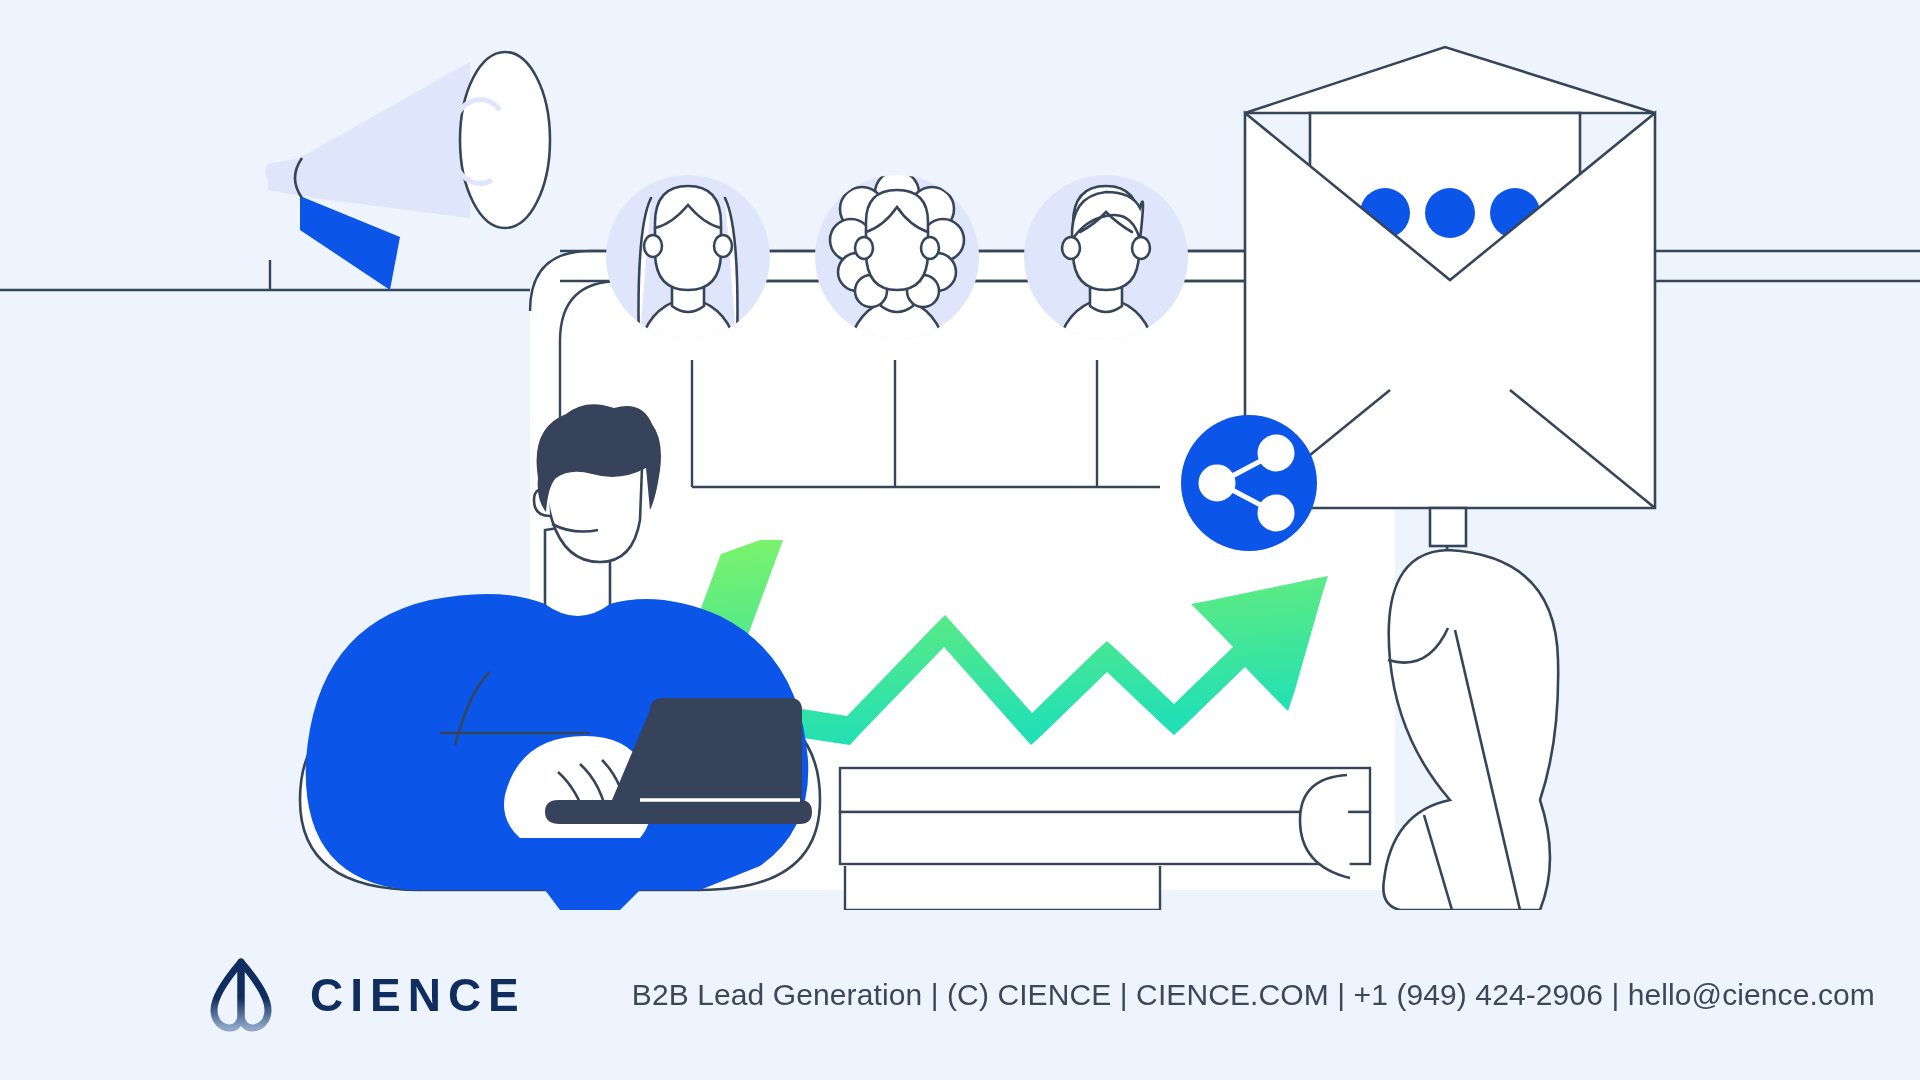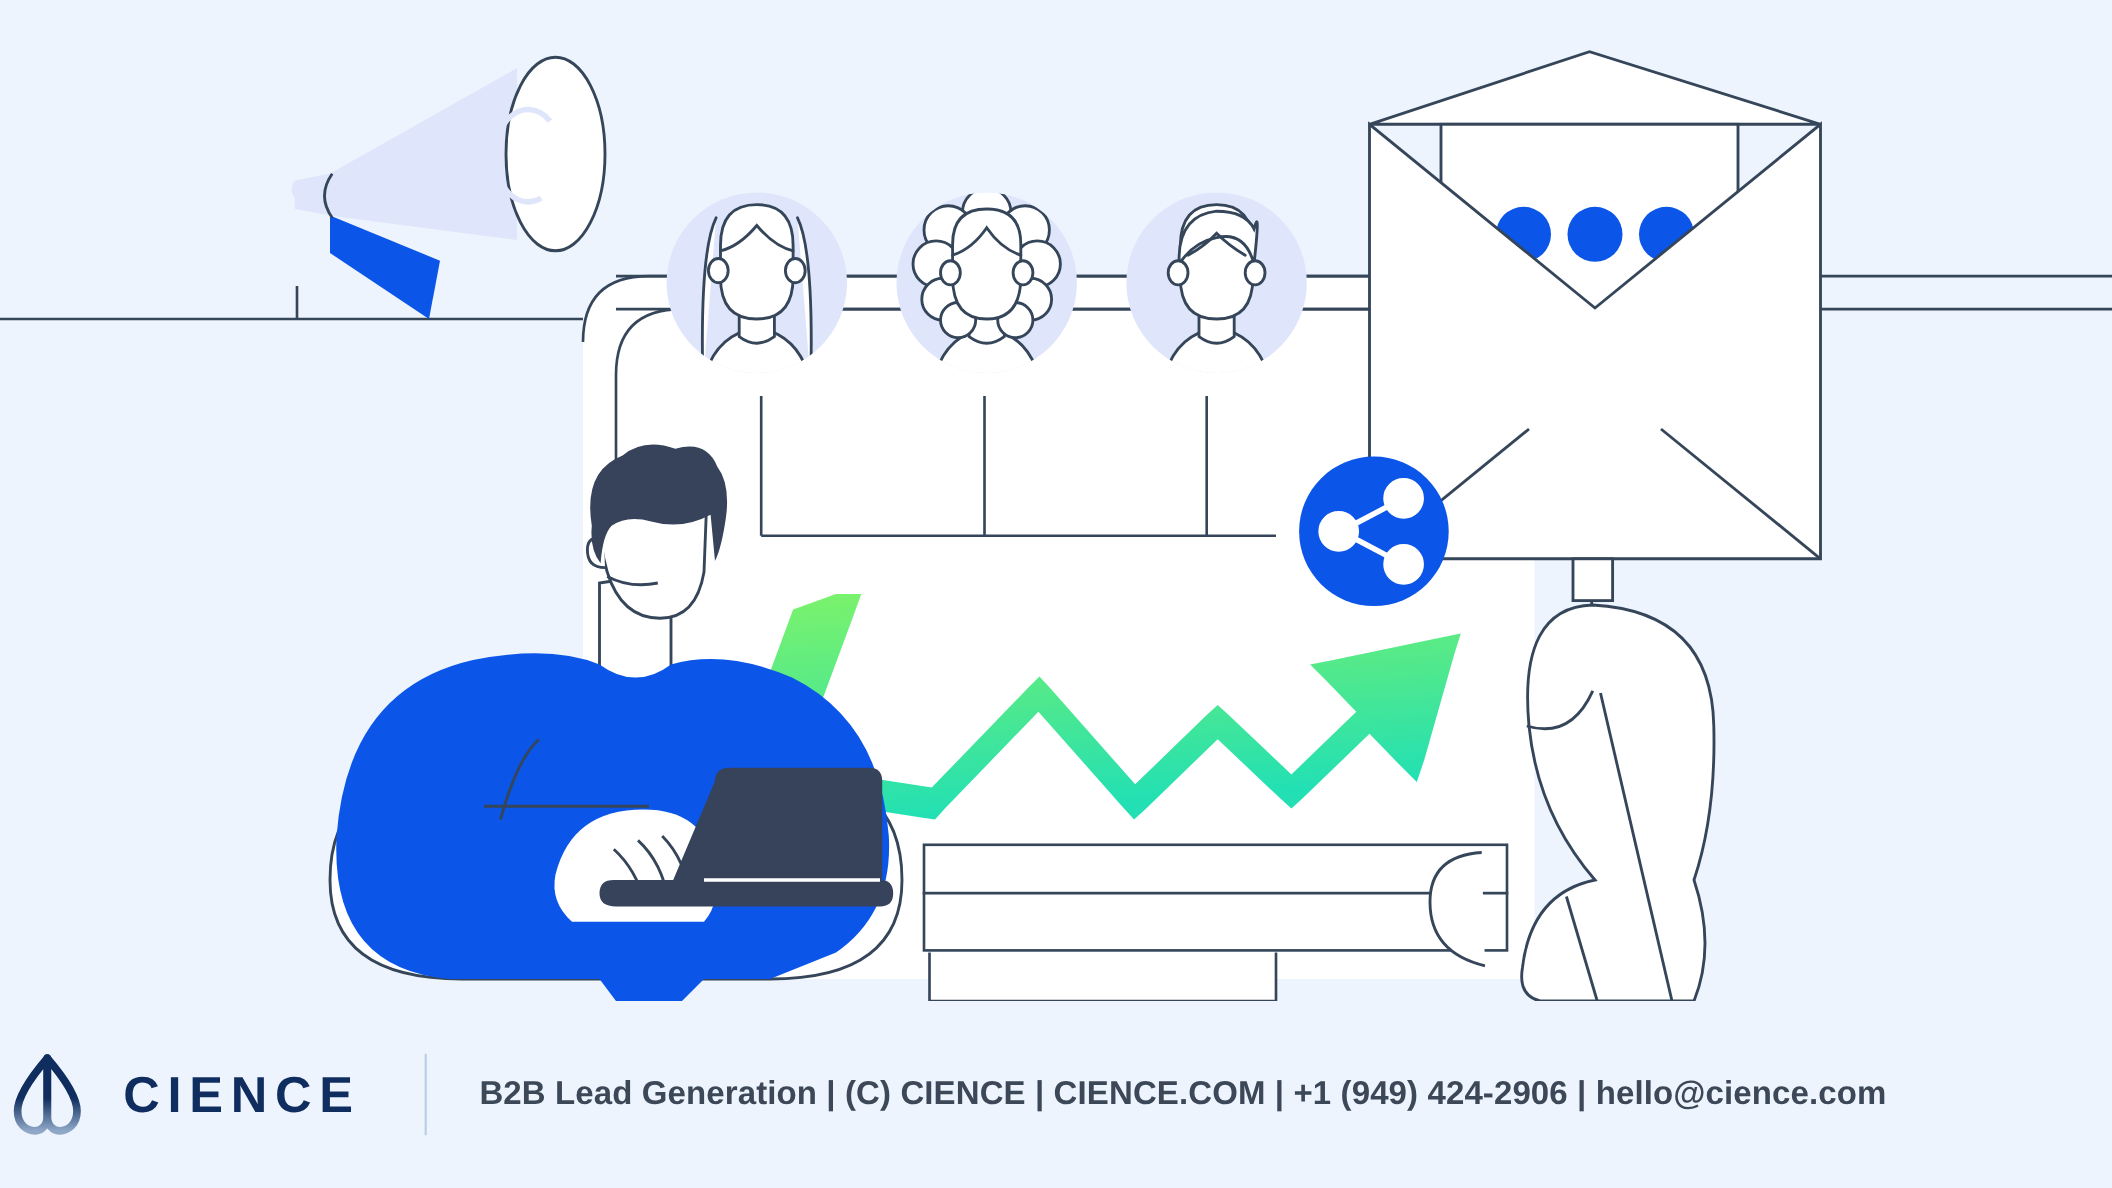--- a/index.html
+++ b/index.html
@@ -29,20 +29,21 @@
   .illustration svg { display: block; }
 
   .footer {
     position: absolute;
     left: 0;
     bottom: 0;
     width: 1730px;
     height: 170px;
     display: flex;
     align-items: center;
+    padding-left: 198px;
     box-sizing: border-box;
   }
   .brand {
     display: flex;
     align-items: center;
     gap: 26px;
   }
   .brand-mark { width: 86px; height: 74px; display: block; }
   .brand-word {
     font-size: 46px;
@@ -56,21 +57,20 @@
     width: 2px;
     height: 74px;
     background: #b9cfe8;
     margin: 0 48px 0 58px;
   }
   .footer-text {
     font-size: 30px;
     color: #3c4858;
     white-space: nowrap;
     letter-spacing: 0.1px;
-    font-weight: bold;
   }
 </style>
 </head>
 <body>
 
 <div class="page">
 
   <div class="illustration">
     <svg width="1920" height="910" viewBox="0 0 1920 910" xmlns="http://www.w3.org/2000/svg">
       <defs>

